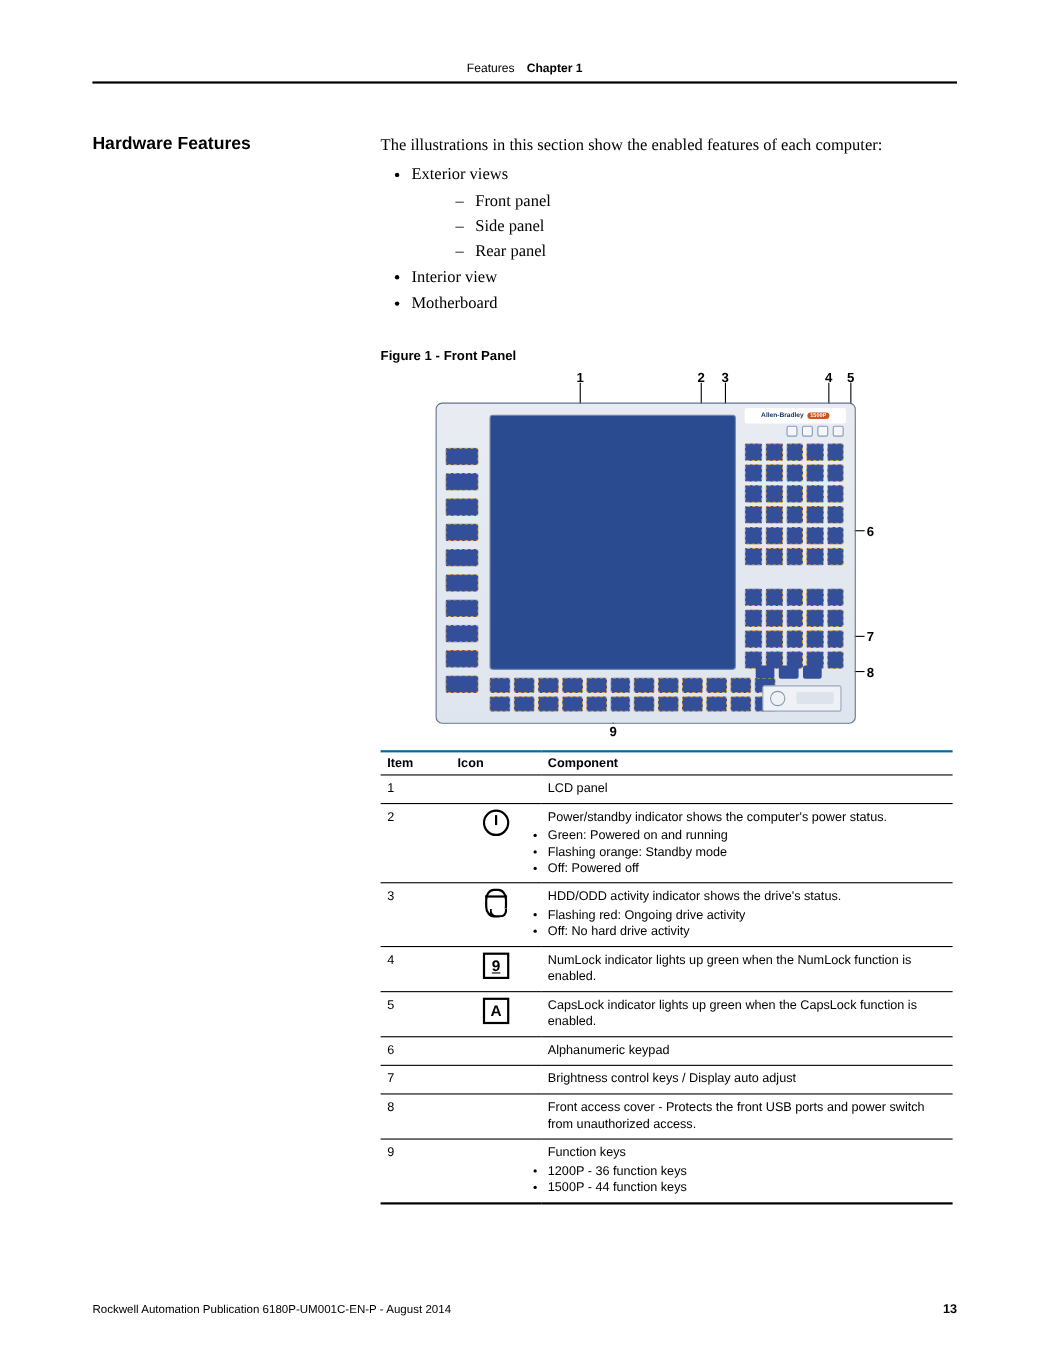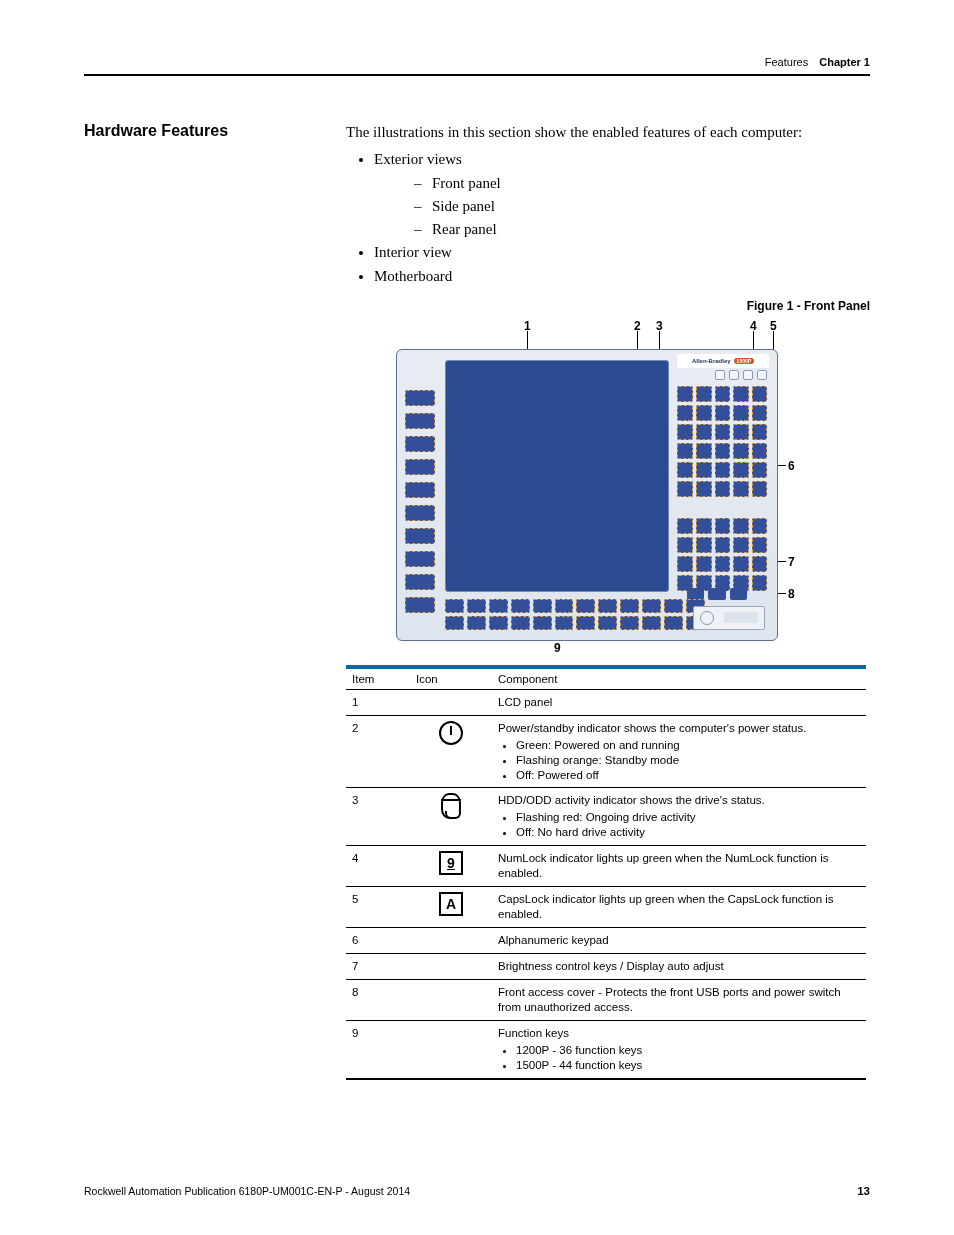--- a/index.html
+++ b/index.html
@@ -13,21 +13,21 @@
     position: relative;
     box-sizing: border-box;
   }
   .page {
     padding: 56px 84px 40px 84px;
     box-sizing: border-box;
     height: 100%;
     position: relative;
   }
   .running-head {
-    text-align: right;
+    text-align: center;
     font-family: Arial, Helvetica, sans-serif;
     font-size: 11px;
     padding-bottom: 6px;
     border-bottom: 2px solid #000;
   }
   .running-head .plain { font-weight: normal; }
   .running-head .bold { font-weight: bold; margin-left: 8px; }
   .content-row {
     display: flex;
     margin-top: 46px;
@@ -63,22 +63,21 @@
   ul.sub-list > li::before {
     content: "–";
     display: inline-block;
     width: 18px;
     margin-left: -18px;
   }
   .fig-caption {
     font-family: Arial, Helvetica, sans-serif;
     font-weight: bold;
     font-size: 12px;
-    margin-top: 11px;
-    text-align: right;
+    margin-top: 28px;
   }
 
   
   .figure-wrap {
     position: relative;
     width: 520px;
     height: 334px;
     margin: 6px 0 0 0;
   }
   .callout {
@@ -173,22 +172,22 @@
   
   table.comp {
     width: 520px;
     border-collapse: collapse;
     font-family: Arial, Helvetica, sans-serif;
     font-size: 11.5px;
     margin-top: 12px;
   }
   table.comp th {
     text-align: left;
-    font-weight: normal;
-    border-top: 4px solid #0369a1;
+    font-weight: bold;
+    border-top: 2px solid #0369a1;
     border-bottom: 1px solid #000;
     padding: 4px 6px;
   }
   table.comp td {
     border-bottom: 1px solid #000;
     padding: 5px 6px;
     vertical-align: top;
     line-height: 1.3;
   }
   table.comp tr:last-child td { border-bottom: 2px solid #000; }
@@ -205,21 +204,21 @@
     position:relative;
   }
   .sym-drive::before { content:""; position:absolute; left:-2px; right:-2px; top:4px; height:2px; background:#000; }
   .sym-drive::after  { content:""; position:absolute; left:2px; bottom:-2px; width:12px; height:6px; border:2px solid #000; border-top:none; border-radius:0 0 6px 6px; background:#fff; }
   .sym-box9 {
     display:inline-block; width:20px; height:20px; border:2px solid #000;
     font-family: Arial, sans-serif; font-weight:bold; font-size:14px;
     line-height:20px; text-align:center;
   }
   .sym-box9.under { text-decoration: underline; }
-  ul.cell-list { margin: 2px 0 0 18px; padding: 0; }
+  ul.cell-list { margin: 2px 0 0 0; padding: 0; }
   ul.cell-list li { list-style: disc; margin: 0; }
 
   .footer {
     position: absolute;
     left: 84px; right: 84px; bottom: 38px;
     font-family: Arial, Helvetica, sans-serif;
     font-size: 10.5px;
     display:flex; justify-content: space-between;
   }
   .footer .pg { font-weight: bold; font-size: 11.5px; }

